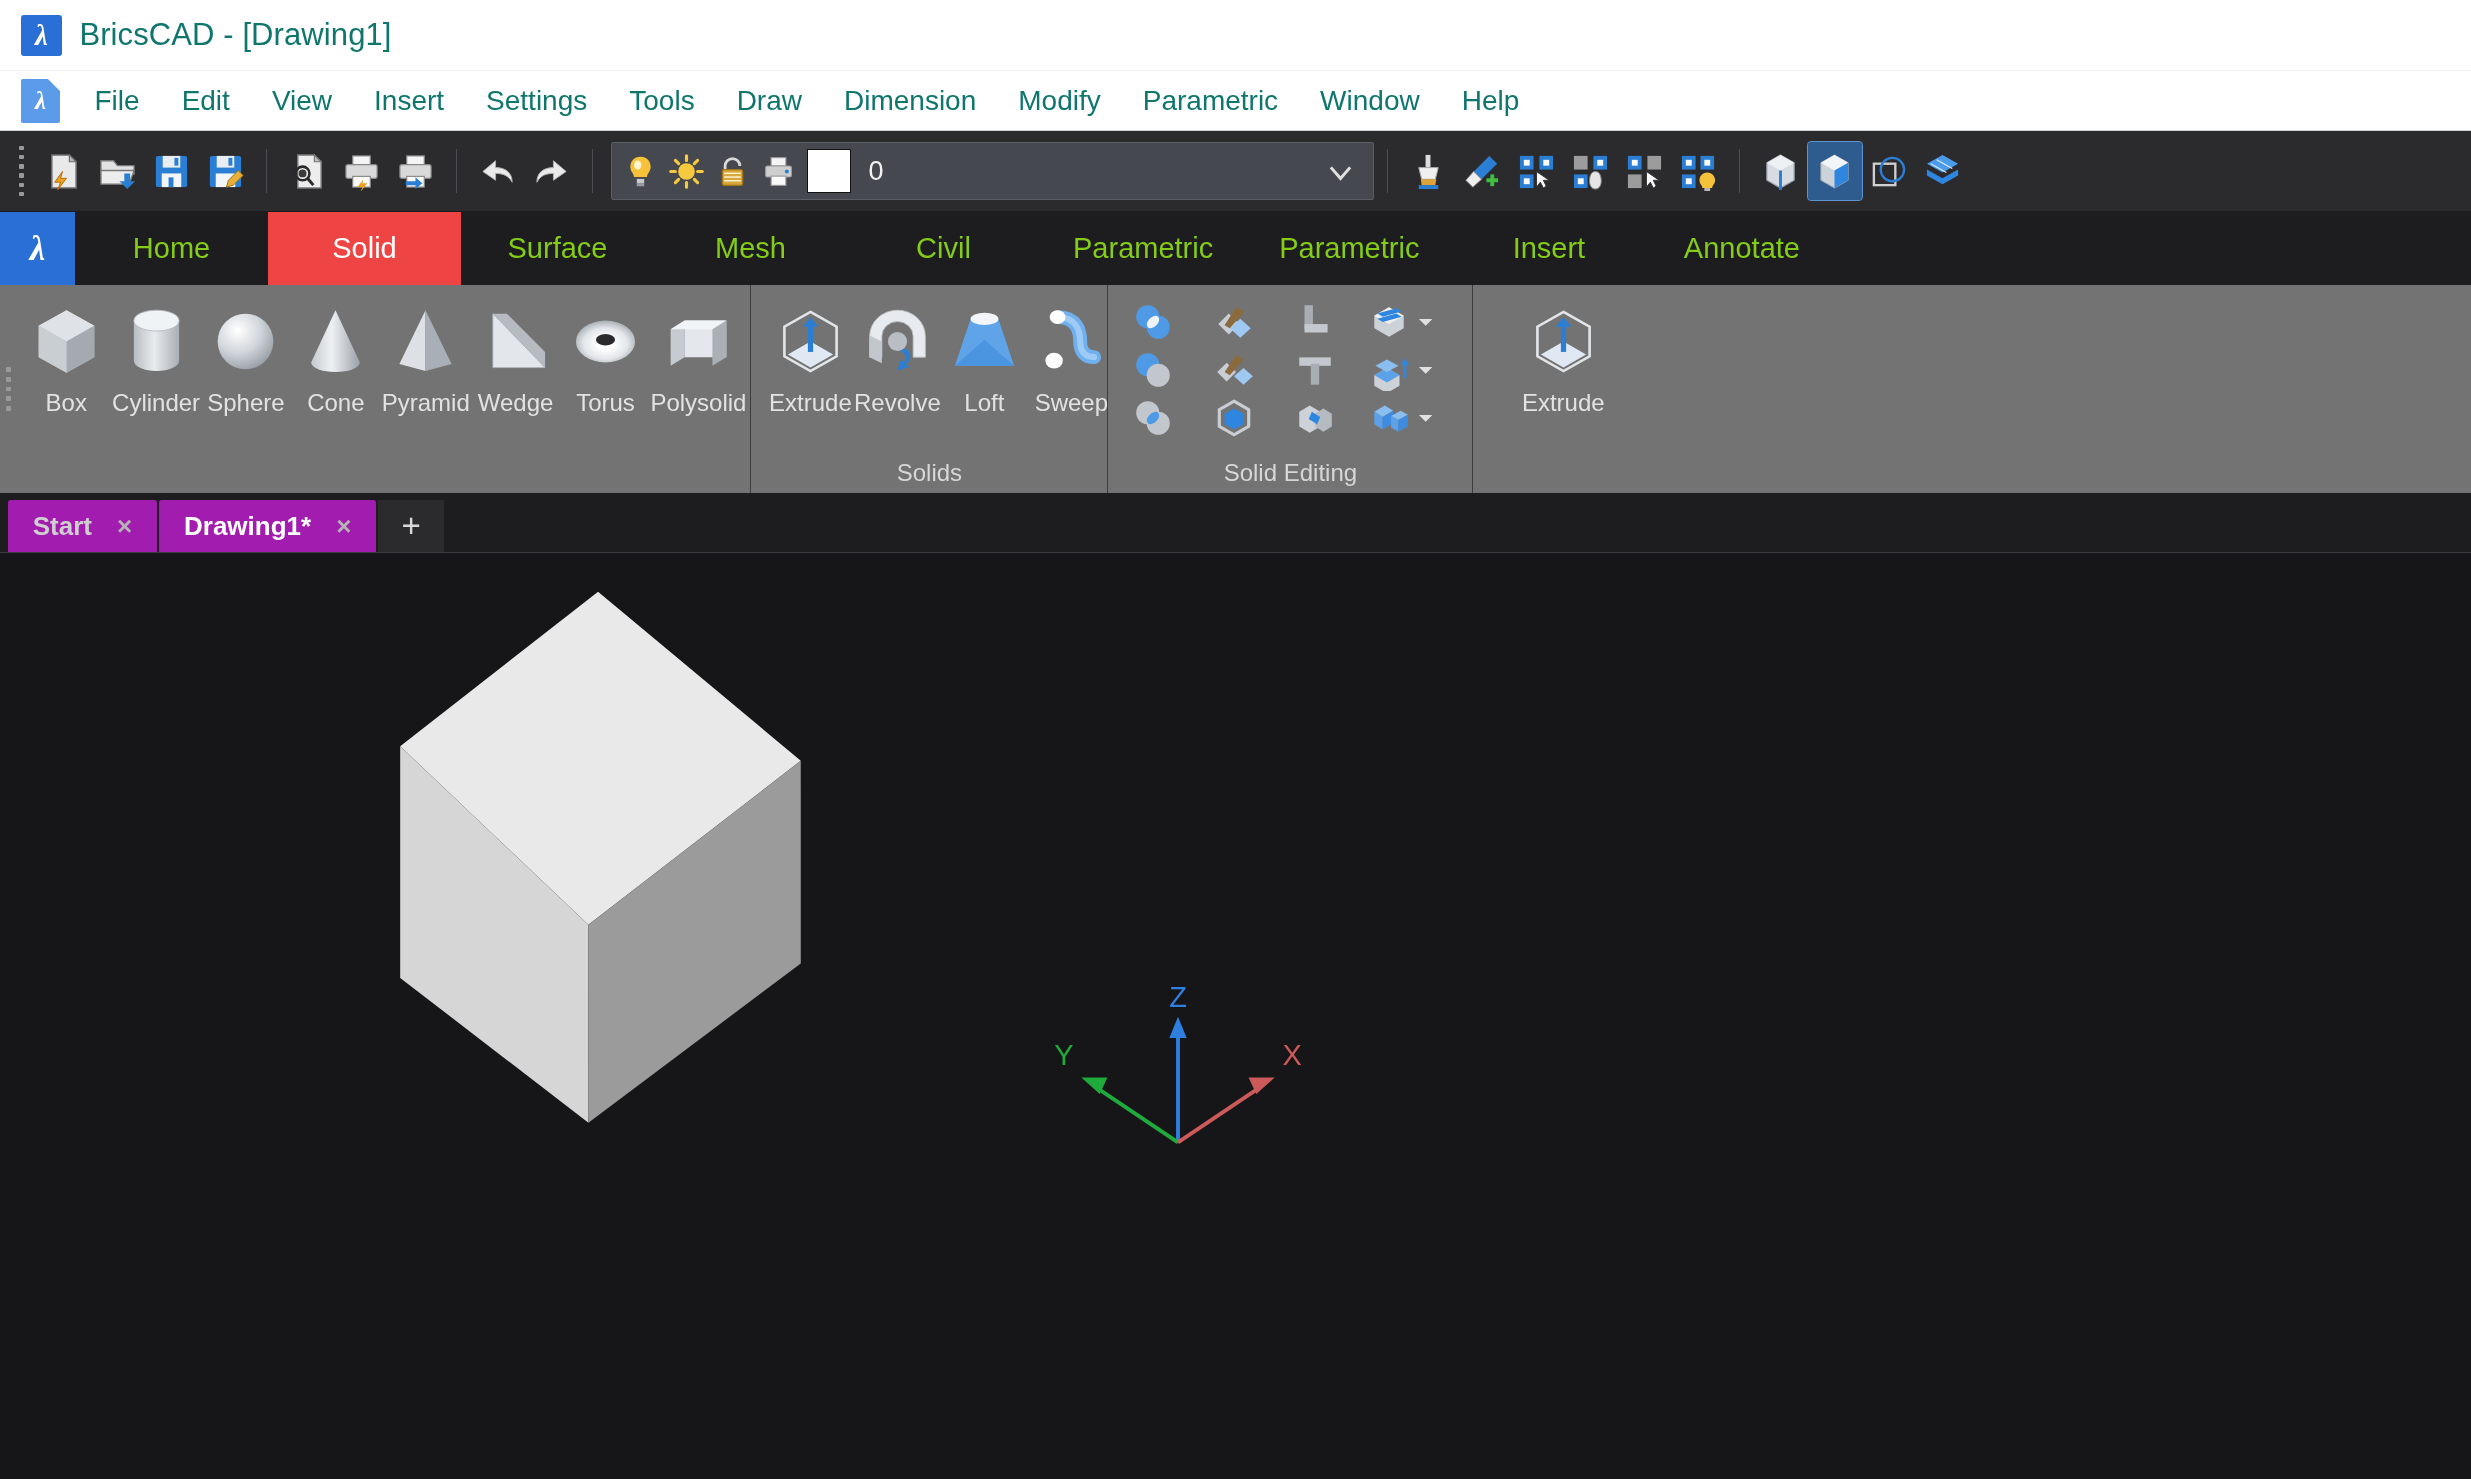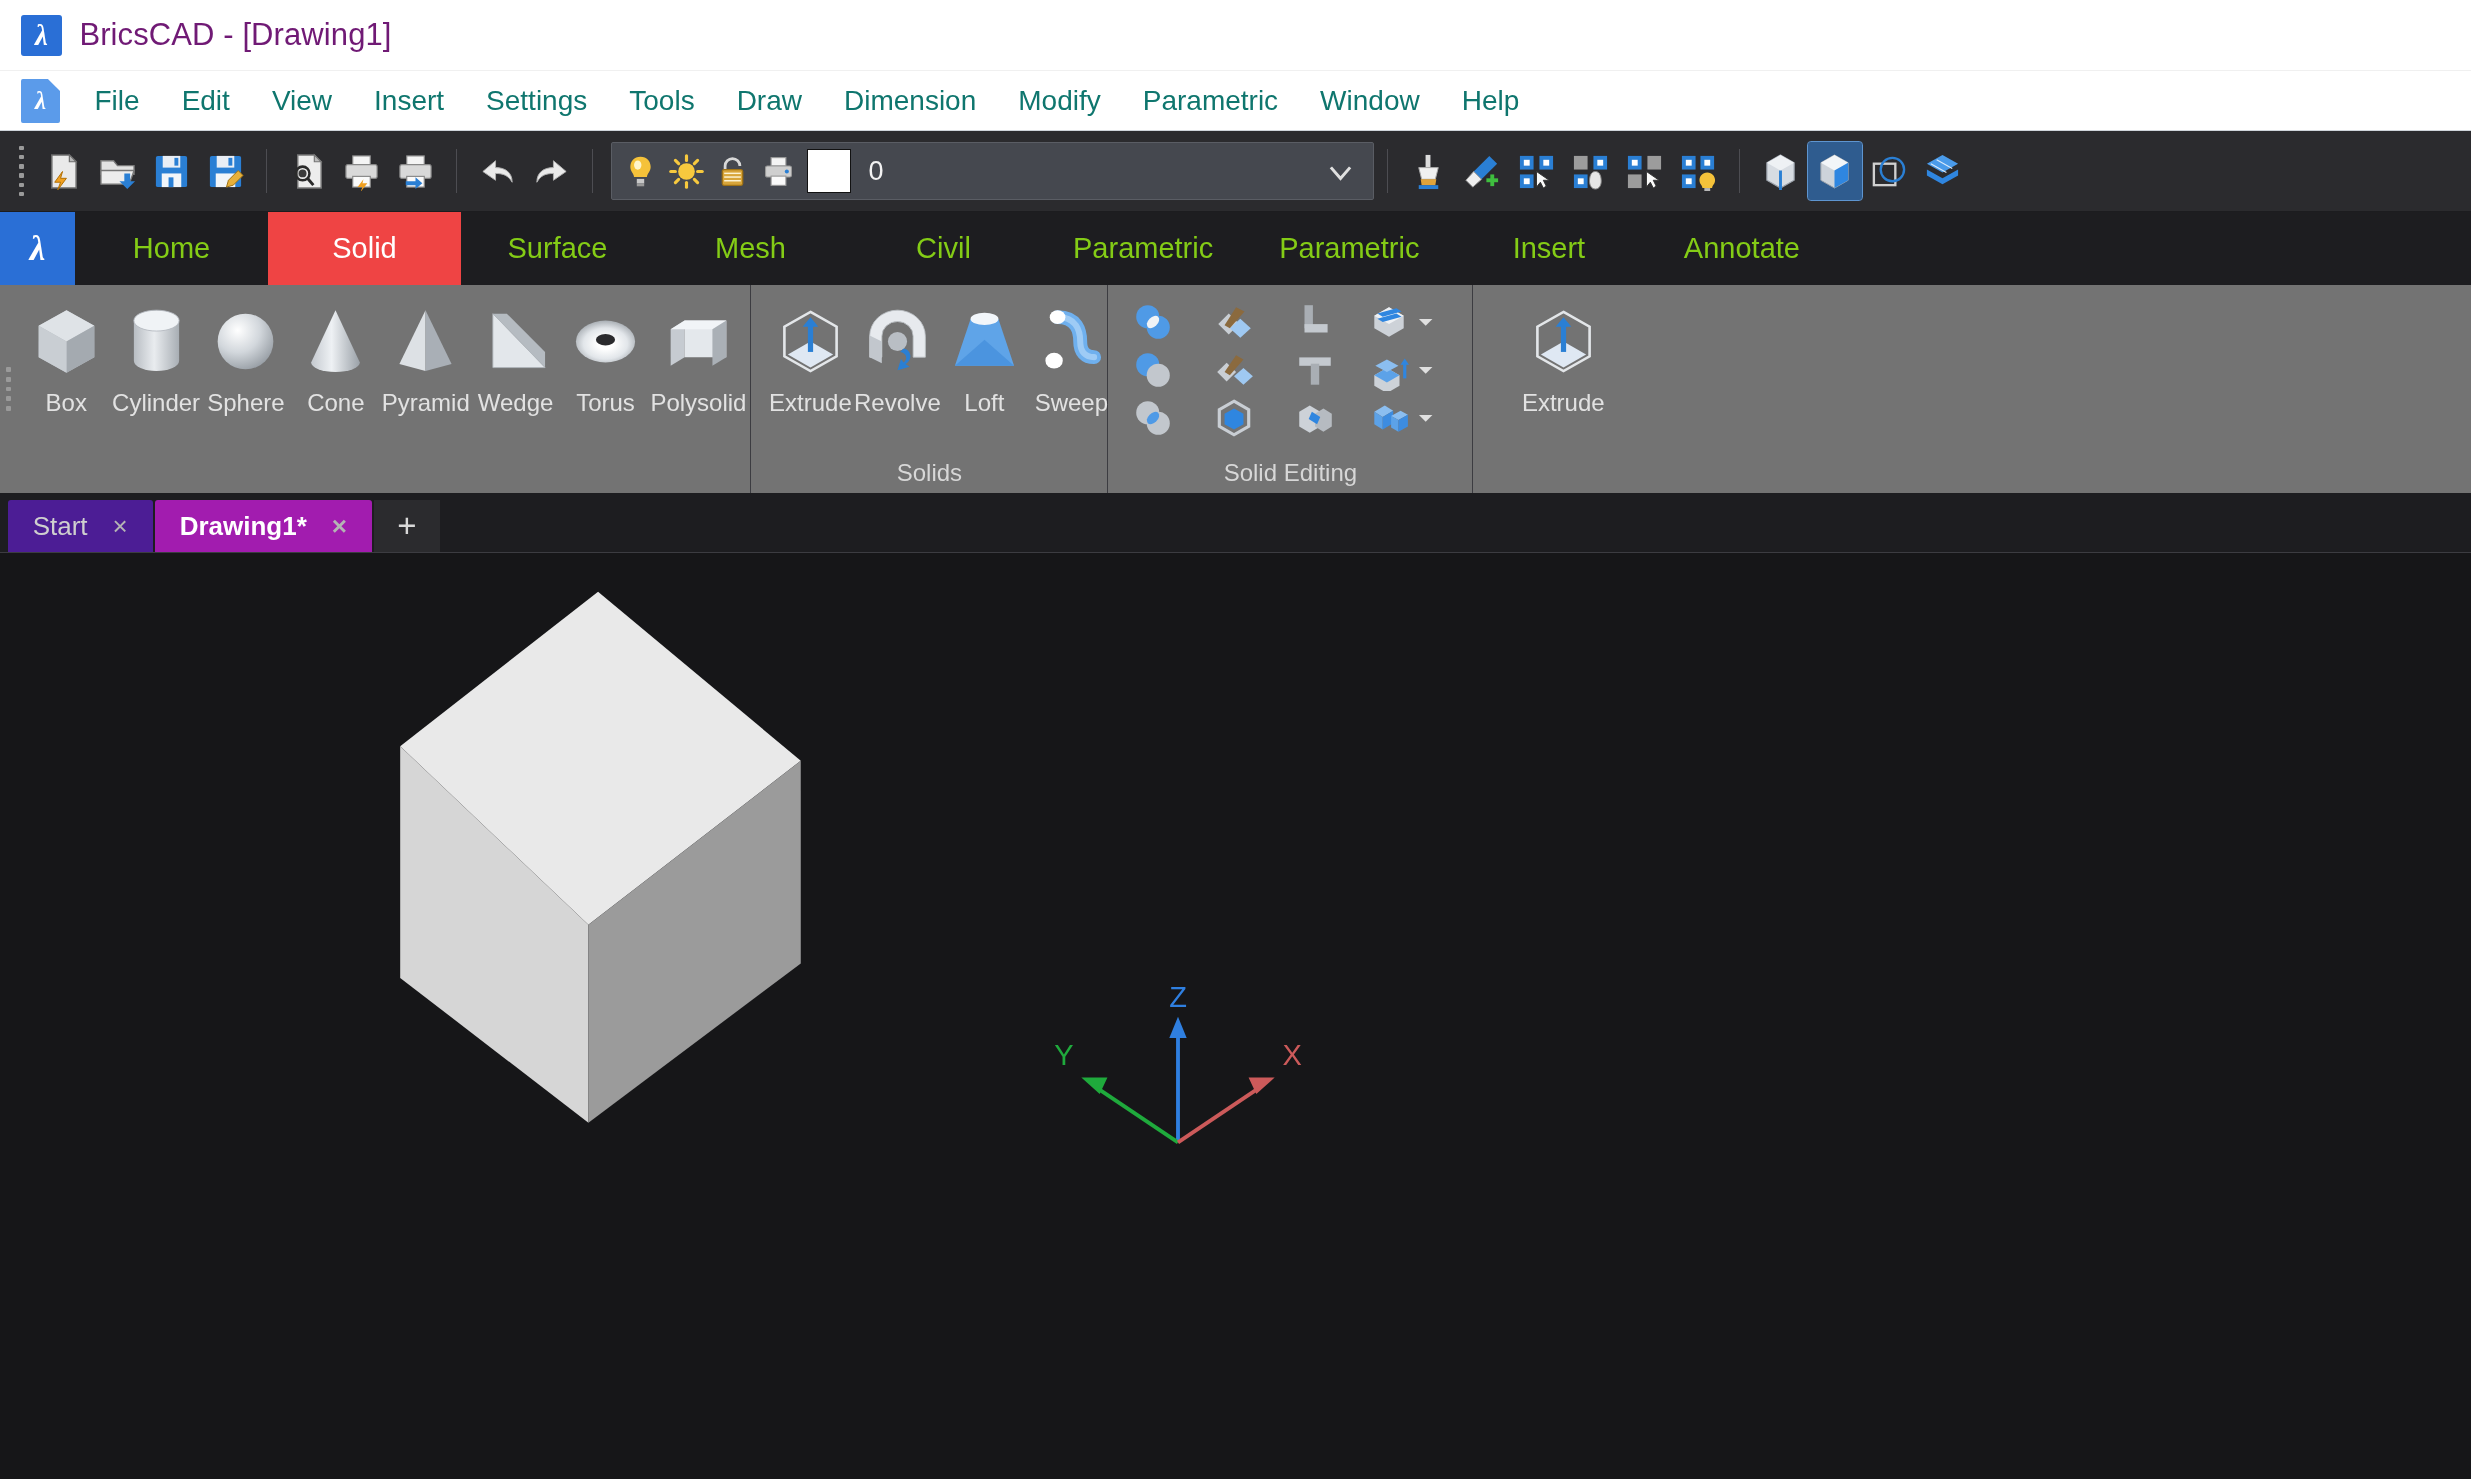--- a/index.html
+++ b/index.html
@@ -15,21 +15,21 @@
   .titlebar{
     height:71px; background:#ffffff; display:flex; align-items:center;
     padding-left:21px; gap:17.4px; border-bottom:1px solid #f0f0f0;
   }
   .app-logo{
     width:41px; height:41px; background:#2a6fd6; border-radius:2.9px;
     display:flex; align-items:center; justify-content:center;
     color:#fff; font-size:29px; font-weight:bold; font-style:italic;
     font-family:"Liberation Serif", serif; line-height:1;
   }
-  .title-text{ color:#701a75; font-size:31px; letter-spacing:0.1px; }
+  .title-text{ color:#0f766e; font-size:31px; letter-spacing:0.1px; }
 
   
   .menubar{
     height:60px; background:#ffffff; display:flex; align-items:center;
     padding-left:21px; gap:0; border-bottom:1.9px solid #cfd4da;
   }
   .menu-doc-icon{
     width:39px; height:44px; position:relative; margin-right:13.5px;
   }
   .menu-doc-icon .pg{
@@ -129,22 +129,22 @@
   .sm-btn.hasdd{ padding-right:13.5px; }
   .dd-arrow{ position:absolute; right:1.9px; top:50%; transform:translateY(-50%); }
 
   
   .doctabs{
     height:60px; background:#1d1d20; display:flex; align-items:flex-end;
     padding-left:7.7px; border-bottom:1.9px solid #3c3c41;
   }
   .dtab{
     height:52px; display:flex; align-items:center; gap:25px;
-    padding:0 25px; background:#4c1d95; font-size:26px; color:#cfcfcf;
-    border-top-left-radius:2.9px; border-top-right-radius:2.9px; margin-right:1.9px;
+    padding:0 25px; background:#a21caf; font-size:26px; color:#cfcfcf;
+    border-top-left-radius:2.9px; border-top-right-radius:2.9px; margin-right:1.9px;font-weight:bold;
   }
   .dtab.active{ background:#a21caf; color:#ffffff; font-weight:bold; }
   .dtab .x{ color:#b4b4b4; font-size:26px; }
   .dtab-add{
     height:52px; width:66px; display:flex; align-items:center; justify-content:center;
     font-size:33px; color:#d8d8d8; background:#2b2b2e;
   }
 
   
   .viewport{

